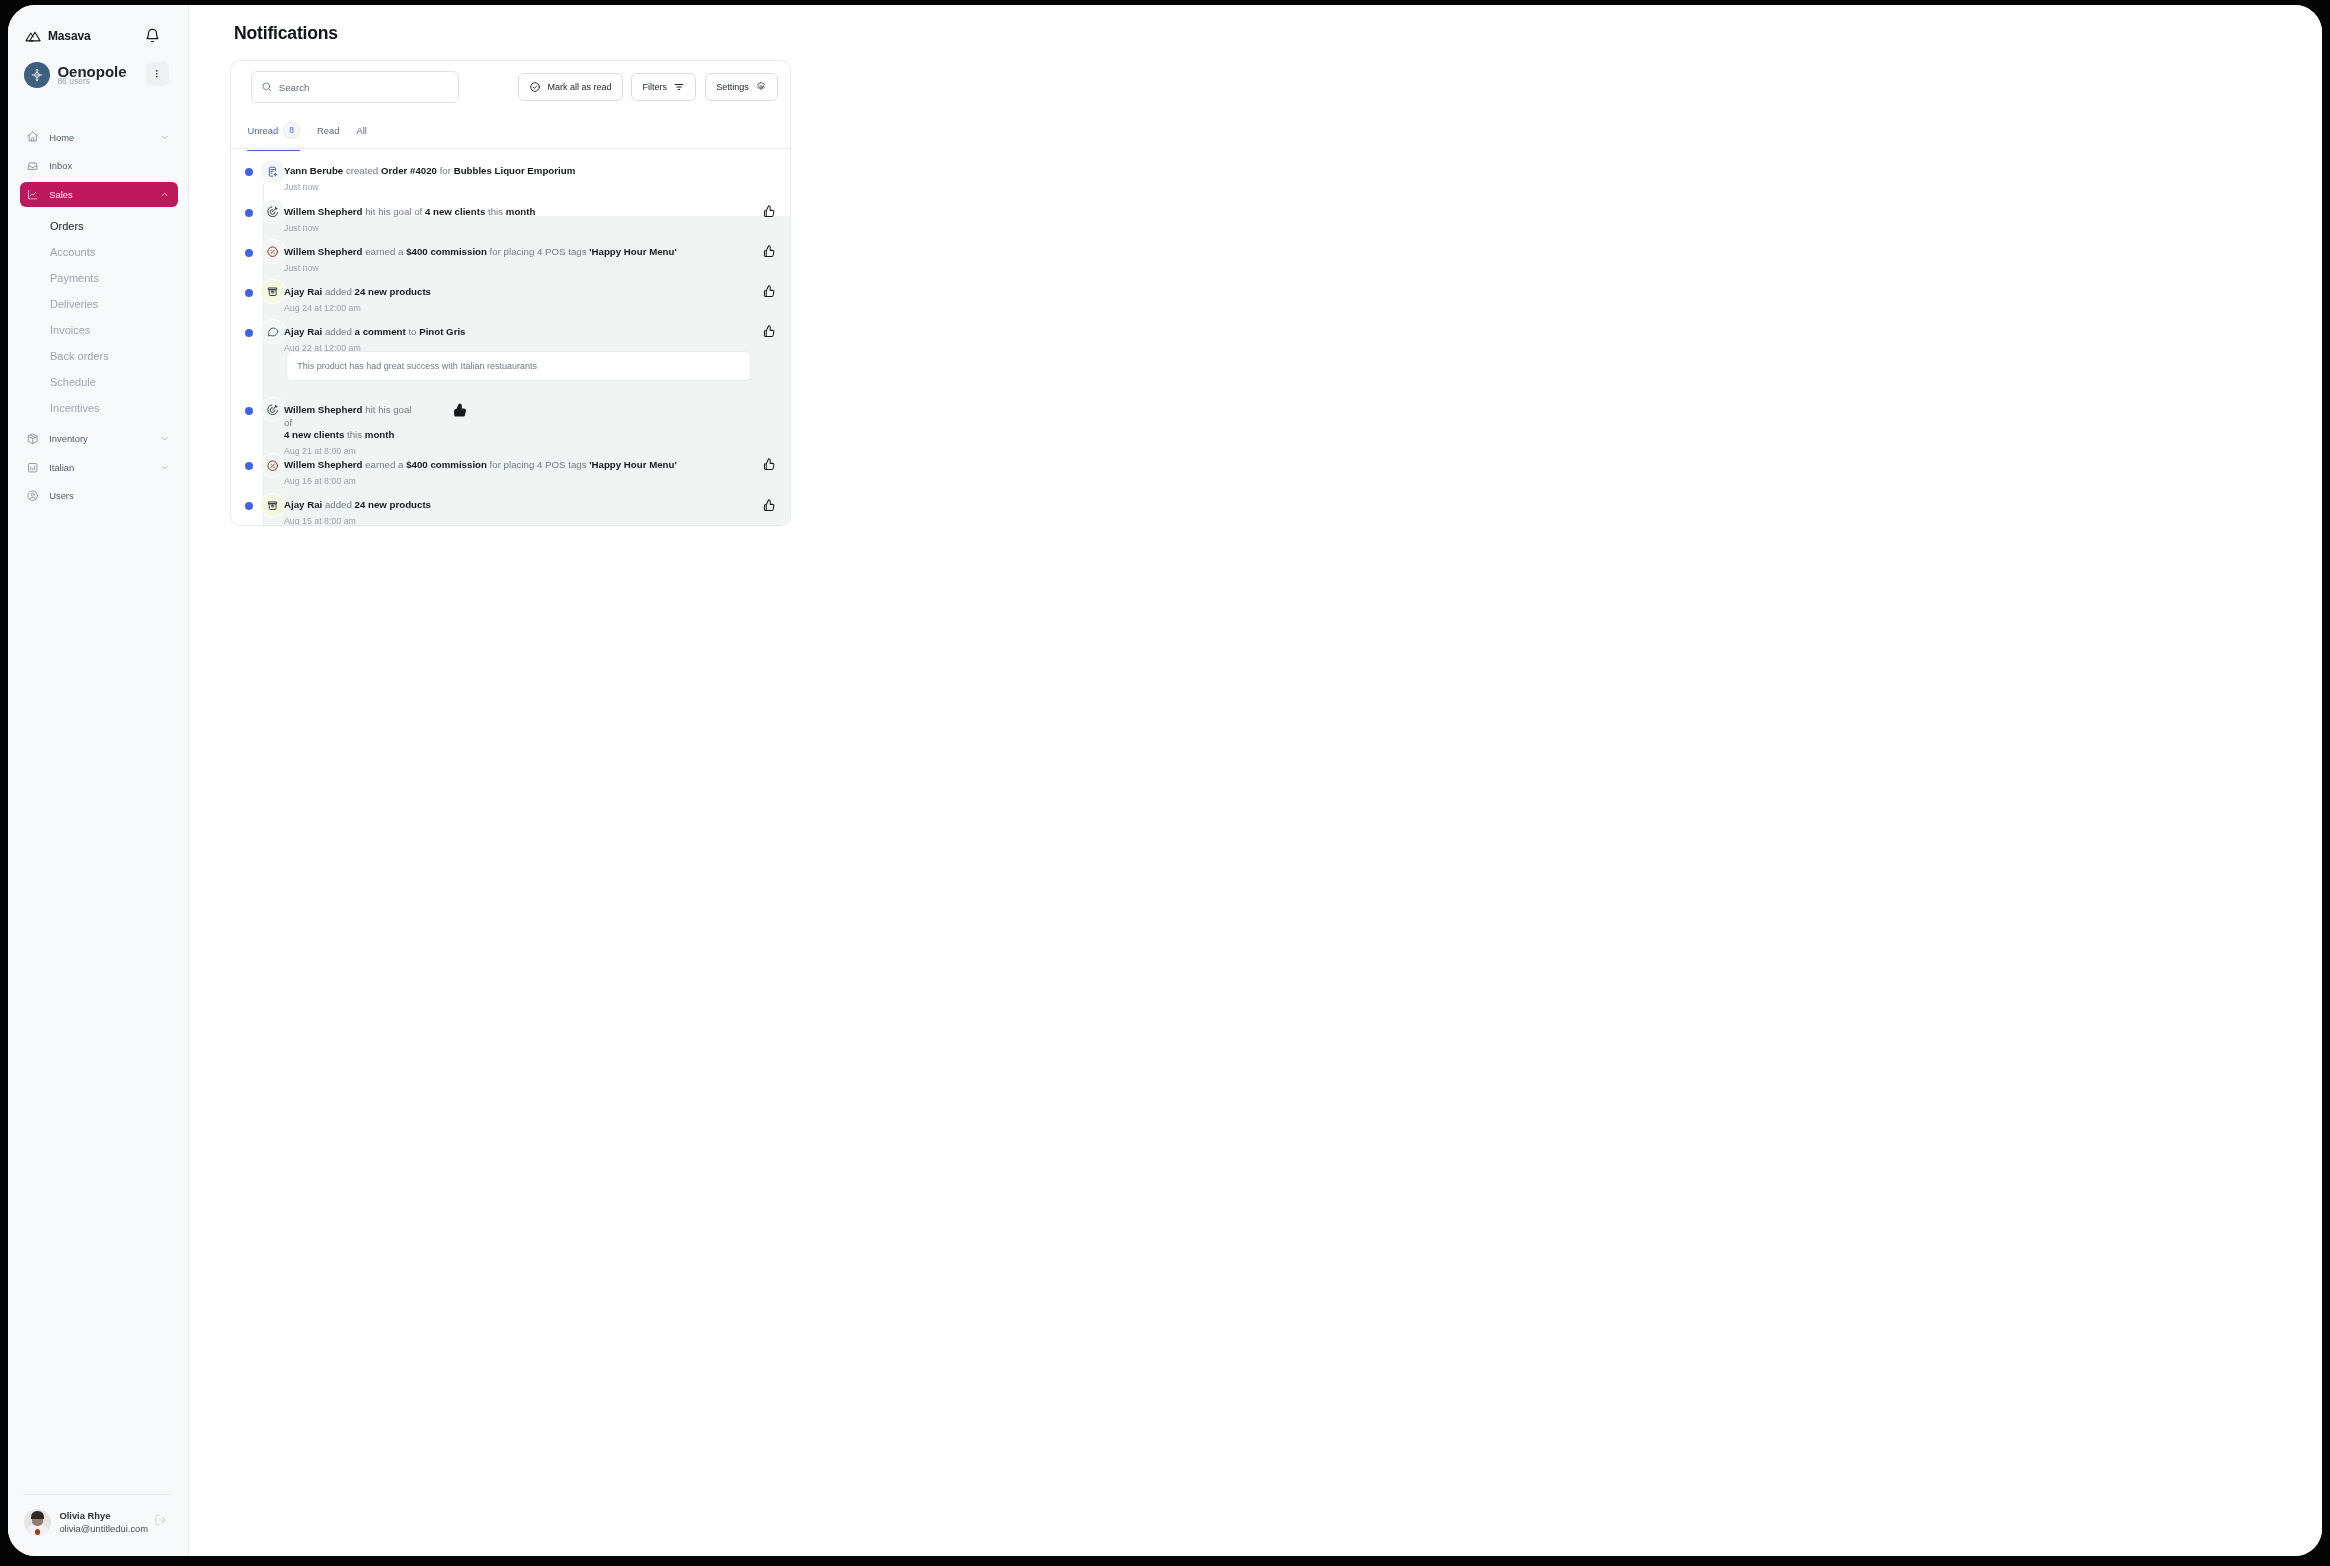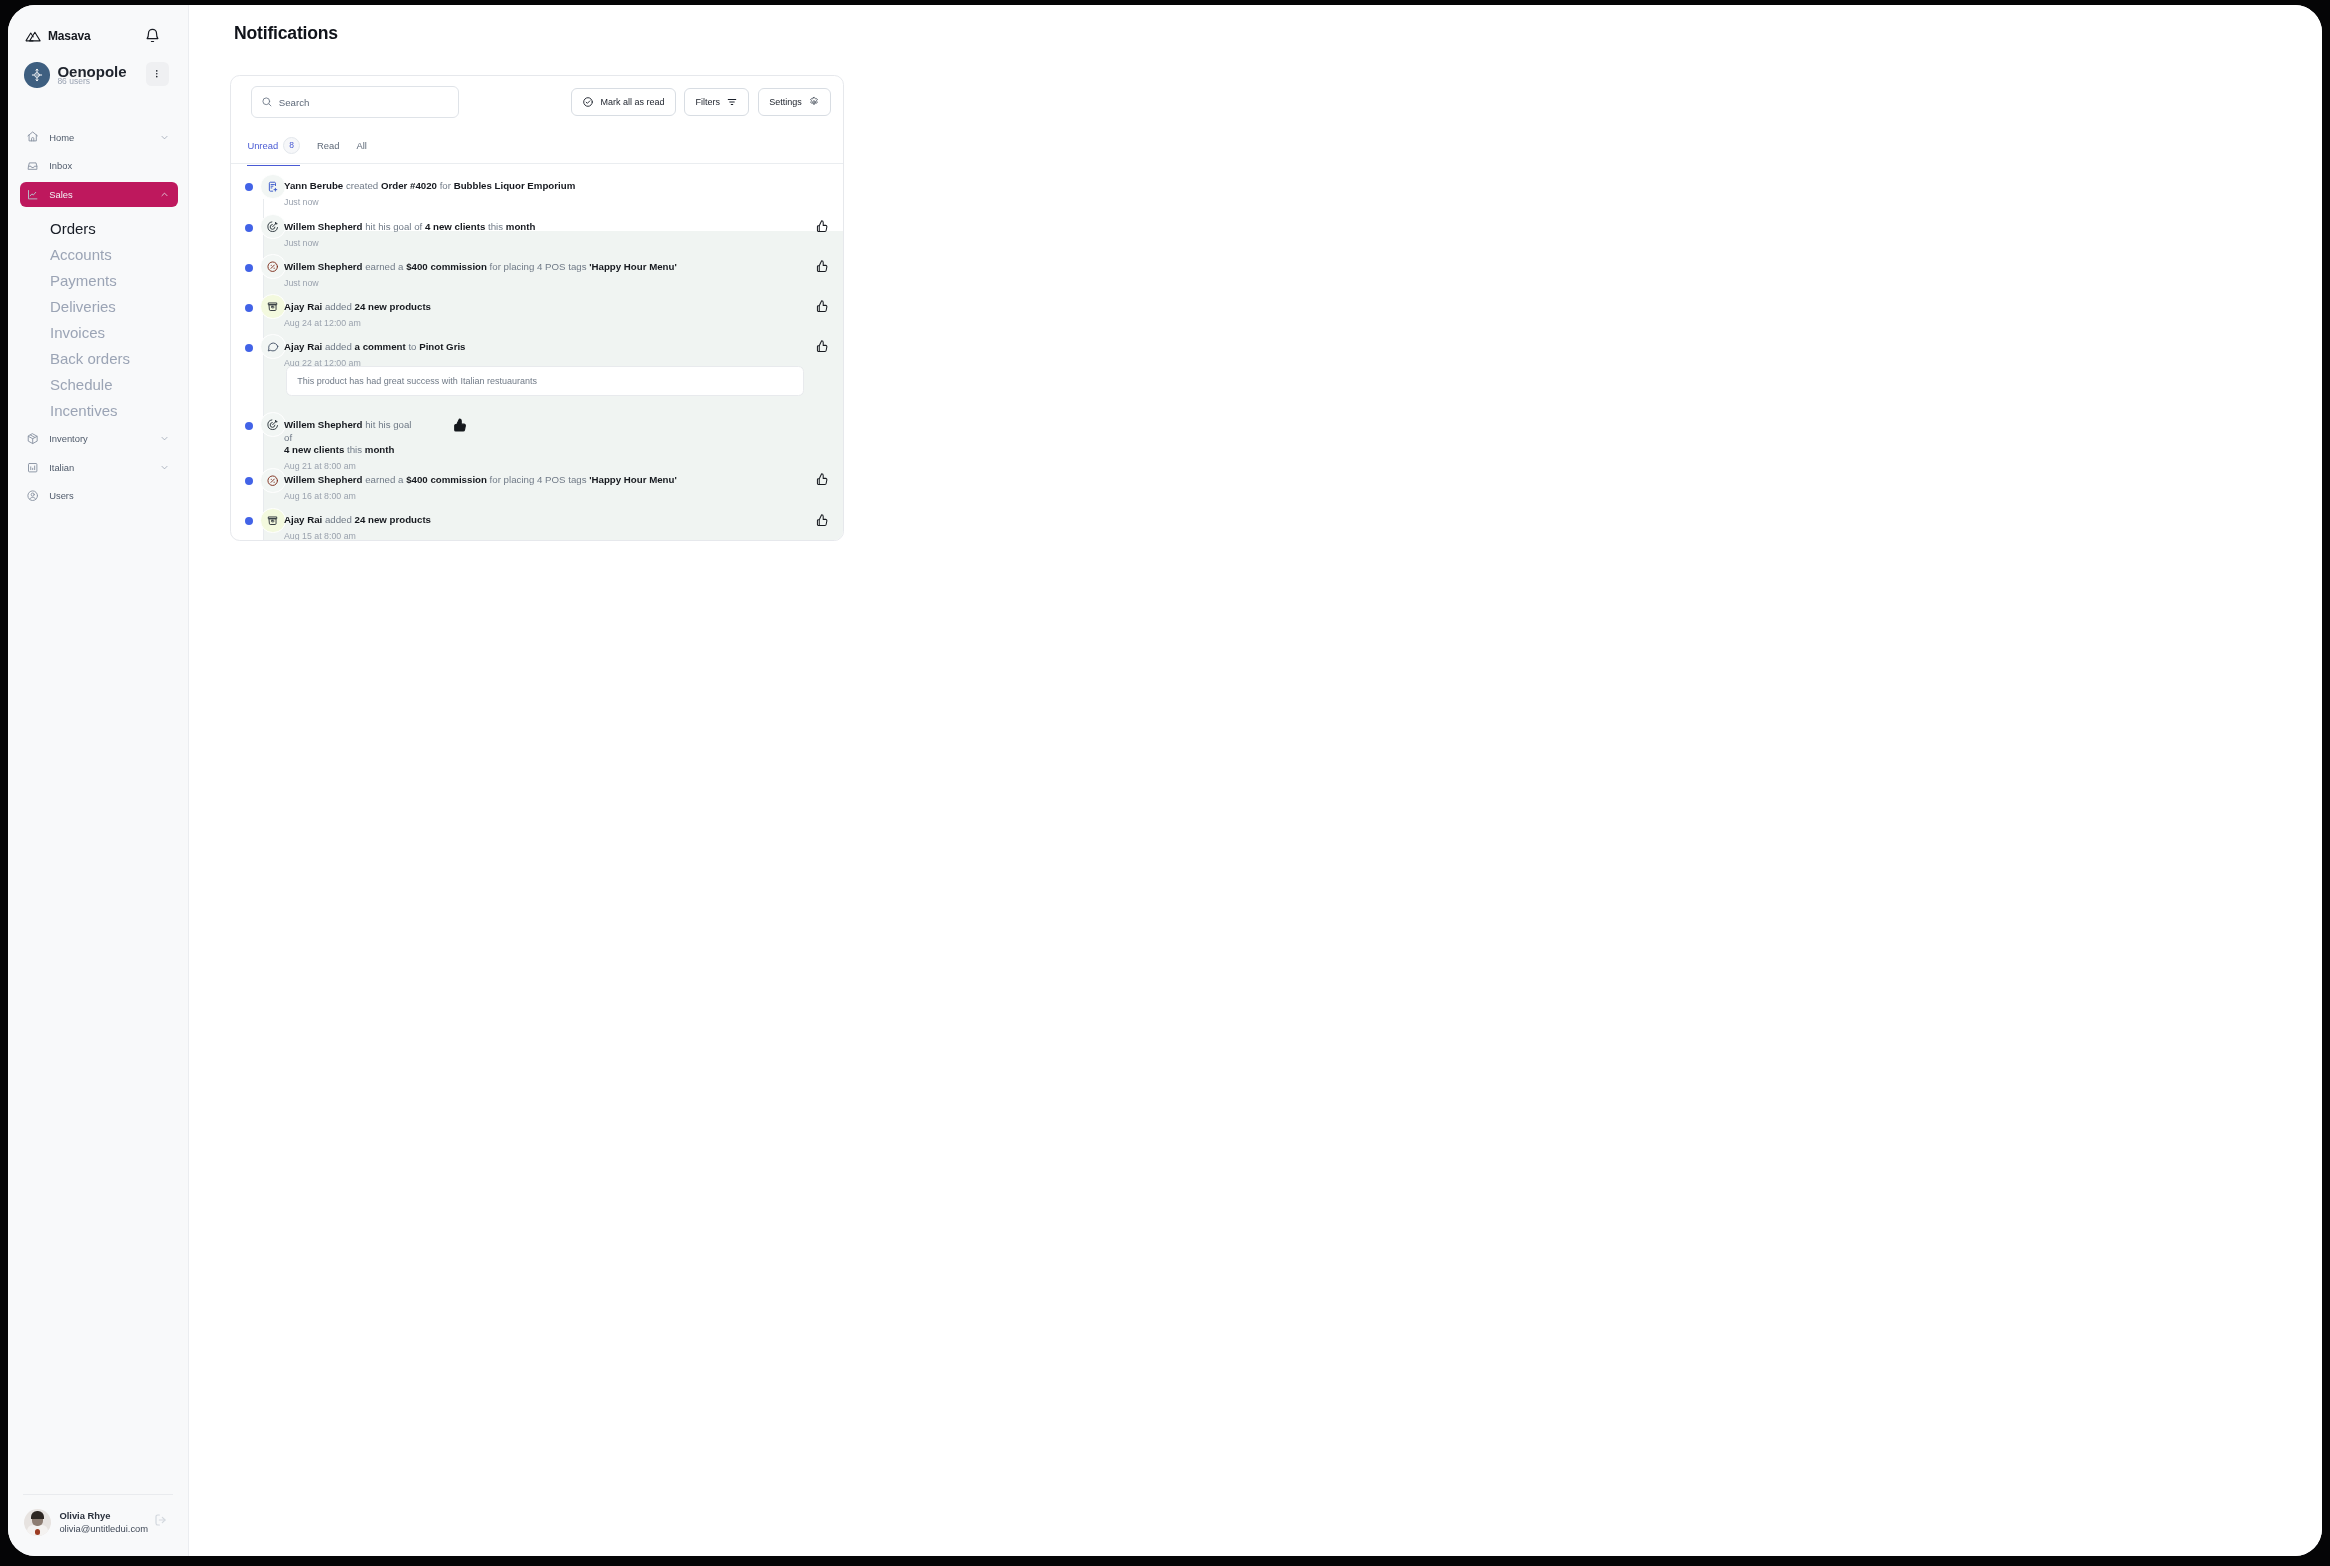--- a/index.html
+++ b/index.html
@@ -30,40 +30,40 @@
   .nav-item { position:absolute; left:11.5px; right:9.7px; height:25.5px; display:flex; align-items:center;
               padding:0 8.5px 0 6px; border-radius:6px; cursor:pointer; }
   .nav-item .ni-icon { width:13.4px; height:13.4px; color:#8b94a3; flex:0 0 auto; }
   .nav-item .ni-label { font-size:9.4px; color:#4f5a6a; font-weight:500; margin-left:10.3px; flex:1; }
   .nav-item .ni-chev { width:11px; height:11px; color:#9aa3b2; }
   .nav-item.active { background:#be185d; }
   .nav-item.active .ni-icon { color:#b7bec9; }
   .nav-item.active .ni-label { color:#f2f3f5; }
   .nav-item.active .ni-chev { color:#e7e9ee; }
 
-  .sub-item { position:absolute; left:42px; font-size:15px; color:#9ba4b5; cursor:pointer; }
+  .sub-item { position:absolute; left:42px; font-size:11px; color:#9ba4b5; cursor:pointer; }
   .sub-item.active { color:#181d26; font-weight:500; }
 
   .side-footer-divider { position:absolute; left:14.6px; right:14.6px; bottom:61px; height:0.6px; background:#e9ebee; }
   .foot { position:absolute; left:16.4px; right:9.7px; bottom:16px; height:33px; }
   .foot-avatar { position:absolute; left:0; top:2.4px; width:27px; height:27px; border-radius:50%;
                  background:#e7e3e0; overflow:hidden; }
   .foot-avatar .head { position:absolute; left:8px; top:4.2px; width:11px; height:12.7px; border-radius:5.5px 5.5px 4.9px 4.9px; background:#8d7d72; }
   .foot-avatar .hair { position:absolute; left:6.7px; top:2.4px; width:13.4px; height:7.3px; border-radius:6px 6px 0 0; background:#2e2722; }
   .foot-avatar .body { position:absolute; left:3px; top:16px; width:20.6px; height:12px; border-radius:6px 6px 0 0; background:#f4f2f0; }
   .foot-avatar .pin  { position:absolute; left:10.3px; top:20px; width:5.5px; height:5.5px; border-radius:50%; background:#9c3c22; }
   .foot-name { position:absolute; left:35px; top:3px; font-size:9.4px; font-weight:600; color:#2a313d; }
   .foot-email { position:absolute; left:35px; top:16.4px; font-size:9.4px; color:#424b59; }
   .logout-btn { position:absolute; right:9.7px; top:4.9px; width:16px; height:16px; color:#d3d8de; cursor:pointer; }
 
   
   .main { position:absolute; left:181px; top:0; right:0; bottom:0; background:#ffffff; }
   .page-title { position:absolute; left:45px; top:18px; font-size:17.6px; font-weight:600; color:#10131a; letter-spacing:-0.2px; }
 
-  .card { position:absolute; left:41px; top:70px; width:614px; height:466px;
+  .card { position:absolute; left:41px; top:55px; width:561px; height:466px;
           border:0.6px solid #e6e8ec; border-radius:9.7px; background:#fff; overflow:hidden; }
 
   .search-box { position:absolute; left:20px; top:10.3px; width:208px; height:32px; border:0.6px solid #dfe3e8;
                 border-radius:6px; display:flex; align-items:center; padding:0 8.5px; background:#fff; }
   .search-box .sic { width:11.5px; height:11.5px; color:#6a7584; flex:0 0 auto; }
   .search-box input { border:0; outline:none; margin-left:6.7px; font-size:9.7px; color:#30374a; width:100%;
                       font-family:inherit; background:transparent; }
   .search-box input::placeholder { color:#5d6878; }
 
   .toolbar { position:absolute; right:12px; top:12px; display:flex; gap:8.5px; }

